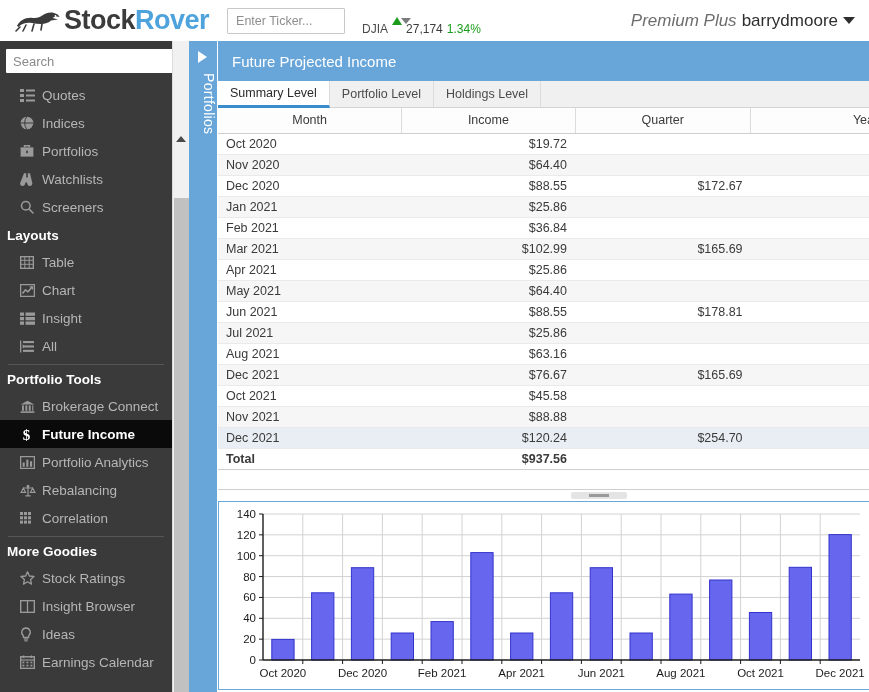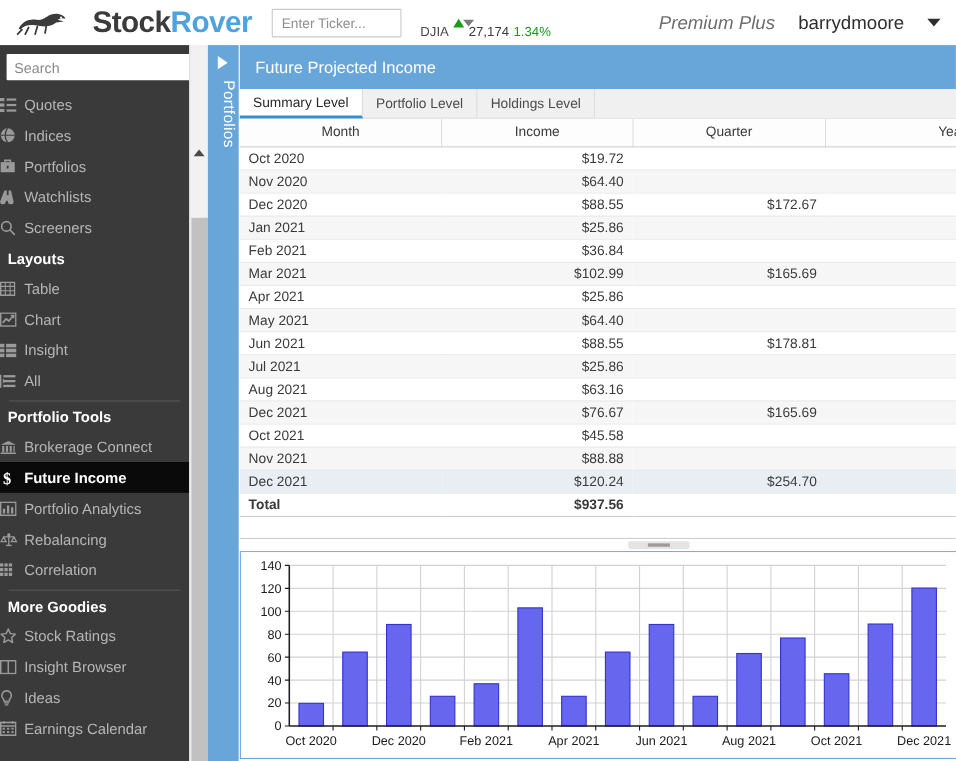--- a/index.html
+++ b/index.html
@@ -13,21 +13,21 @@
 
   
   .topbar {
     position: absolute; left: 0; top: 0; width: 869px; height: 41px;
     background: #ffffff; display: flex; align-items: center;
   }
   .logo-wrap { display: flex; align-items: center; margin-left: 14px; }
   .logo-mark { width: 48px; height: 30px; margin-right: 2px; }
   .logo-text {
     font-size: 27px; font-weight: bold; letter-spacing: -0.5px;
-    color: #3b3b3b; line-height: 1; margin-left: 20px;
+    color: #3b3b3b; line-height: 1;
   }
   .logo-text .rover { color: #4ea3dd; }
 
   .ticker-box {
     margin-left: 18px; width: 118px; height: 26px;
     border: 1px solid #c9c9c9; background: #fff;
     display: flex; align-items: center; padding: 0 4px 0 8px;
     border-radius: 1px;
   }
   .ticker-box input {
@@ -47,21 +47,21 @@
   .idx-arrow {
     width: 0; height: 0; border-left: 5px solid transparent;
     border-right: 5px solid transparent; border-bottom: 8px solid #1a9c1a;
     align-self: center;
   }
   .idx-val { font-size: 12px; color: #3d3d3d; }
   .idx-pct { font-size: 12px; color: #1a9c1a; }
 
   .top-right {
     margin-left: auto; margin-right: 14px;
-    display: flex; align-items: center; gap: 21px;
+    display: flex; align-items: center; gap: 5px;
   }
   .plan {
     font-size: 17px; font-style: italic; color: #6d6d6d; font-weight: normal;
   }
   .user { font-size: 17px; color: #2e2e2e; }
   .user-caret {
     width: 0; height: 0; border-left: 6px solid transparent;
     border-right: 6px solid transparent; border-top: 7px solid #2e2e2e;
   }
 
@@ -76,21 +76,21 @@
   .search-input {
     flex: 1; height: 24px; background: #fff; border: 0; outline: 0;
     padding: 0 7px; font-size: 13px; color: #7a7a7a;
     font-family: "Liberation Sans", sans-serif; border-radius: 1px;
   }
   .search-input::placeholder { color: #8a8a8a; }
 
   .nav-list { padding-top: 2px; }
   .nav-item {
     display: flex; align-items: center; height: 28px;
-    color: #b6b6b6; font-size: 13.5px;
+    padding-left: 20px; color: #b6b6b6; font-size: 13.5px;
     cursor: pointer;
   }
   .nav-item.active { background: #0a0a0a; color: #ffffff; font-weight: bold; }
   .nav-ico {
     width: 22px; display: inline-flex; align-items: center;
     justify-content: flex-start; color: #9a9a9a; flex: 0 0 22px;
   }
   .nav-item.active .nav-ico { color: #ffffff; }
   .nav-ico svg { display: block; }
   .nav-label { white-space: nowrap; }

